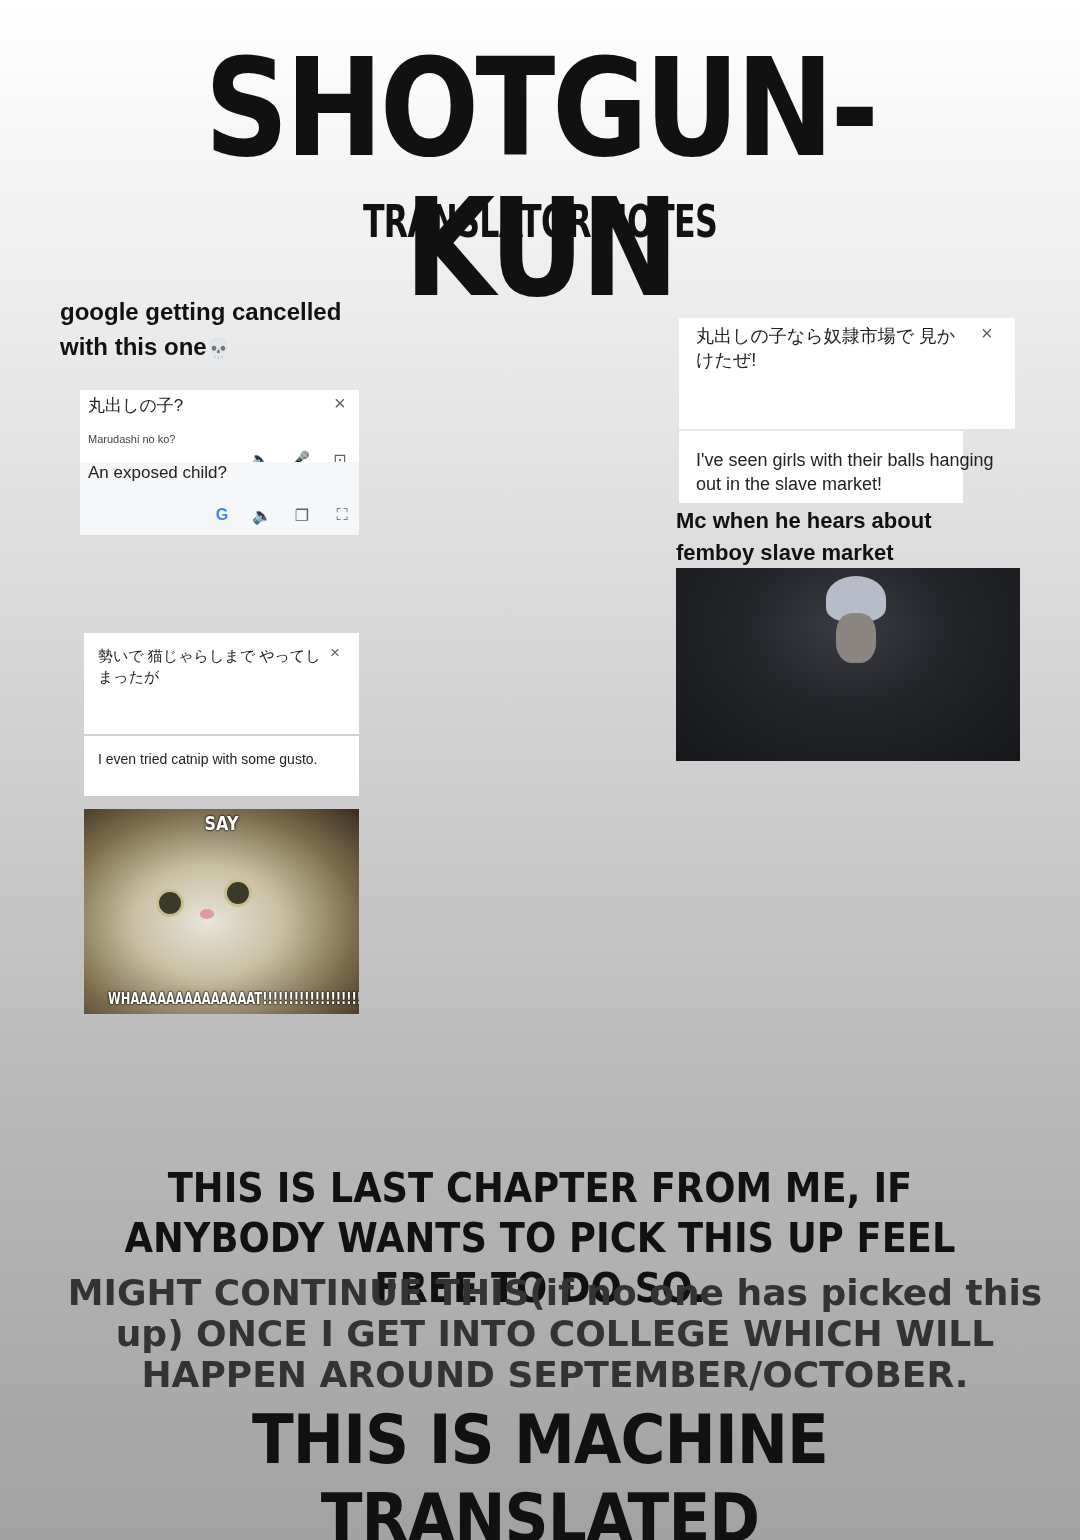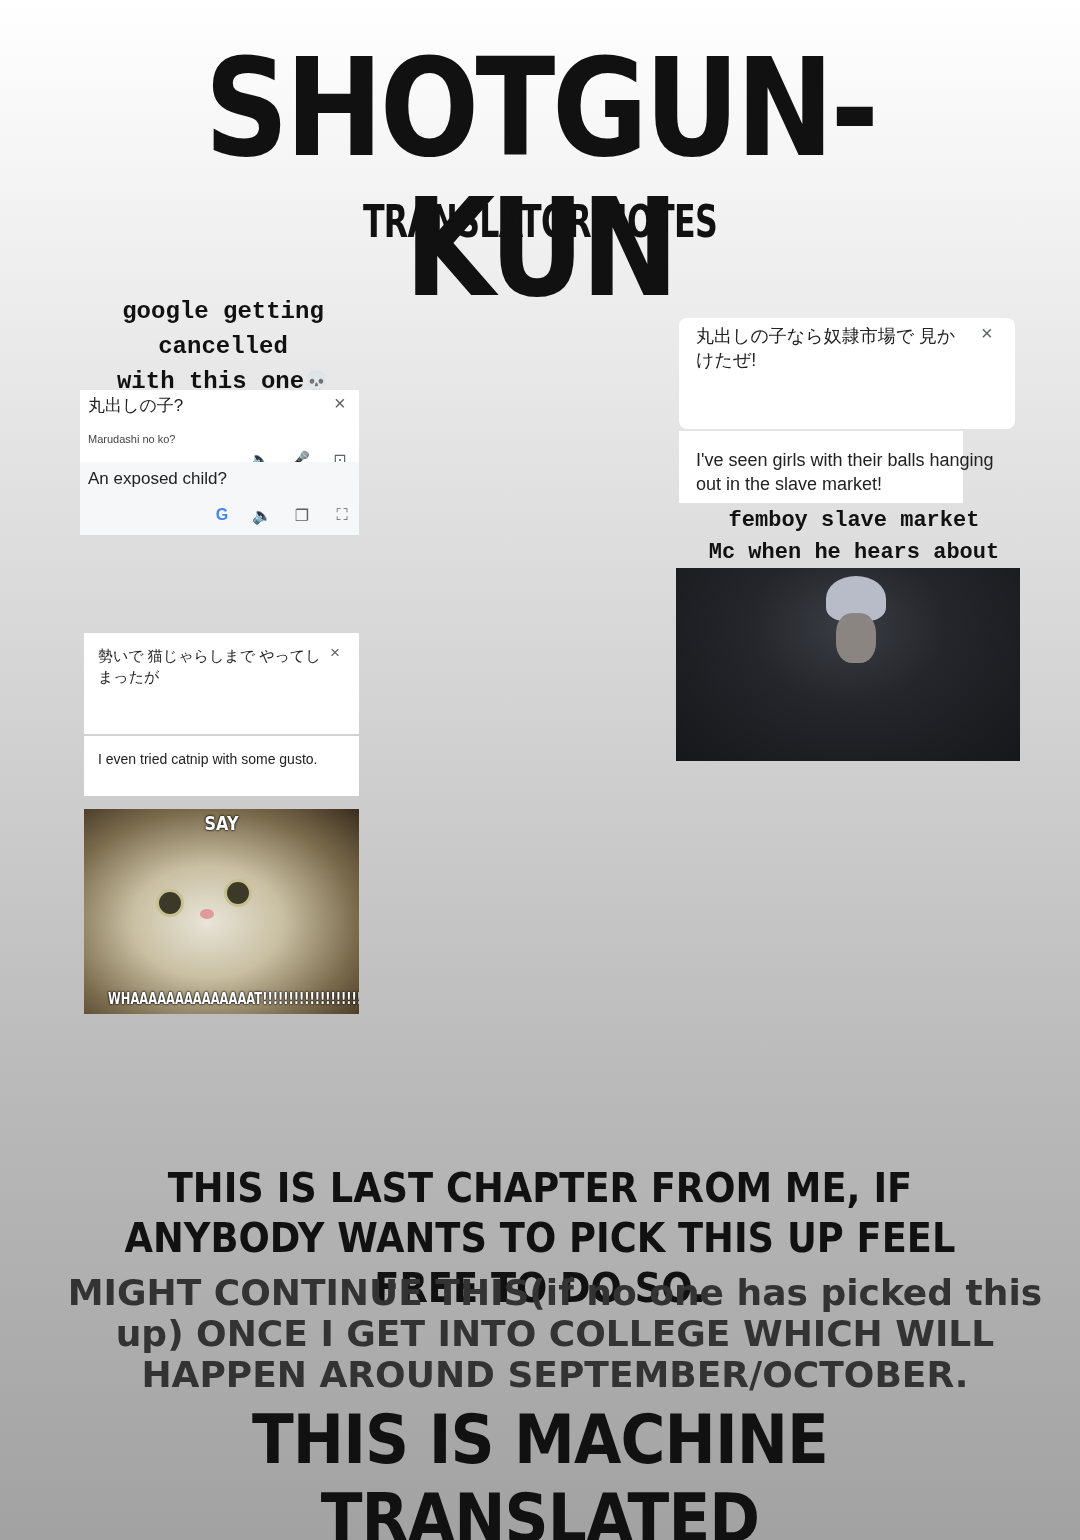--- a/index.html
+++ b/index.html
@@ -4,21 +4,21 @@
 <style>
   html,body{margin:0;padding:0;}
   body{width:1080px;height:1540px;position:relative;overflow:hidden;
     background:linear-gradient(180deg,#ffffff 0%,#ececec 20%,#d4d4d4 45%,#bababa 70%,#a2a2a2 100%);
     font-family:"Liberation Sans",sans-serif;}
   .abs{position:absolute;}
   .title{left:0;width:1080px;top:38px;text-align:center;font-family:"DejaVu Sans",sans-serif;font-weight:900;
     font-size:136px;letter-spacing:-4px;color:#111;line-height:140px;transform:scaleX(0.86);transform-origin:center;}
   .subtitle{left:0;width:1080px;top:196px;text-align:center;font-family:"DejaVu Sans",sans-serif;font-weight:bold;
     font-size:44px;color:#111;transform:scaleX(0.72);letter-spacing:-1px;}
-  .caption{font-family:Liberation Mono, monospace;font-weight:bold;color:#111;text-align:center;}
+  .caption{font-family:Liberation Sans, sans-serif;font-weight:bold;color:#111;text-align:left;}
   .card{background:#fff;position:absolute;}
   .gt{font-family:"Liberation Sans",sans-serif;color:#222;}
   .x{color:#5f6368;font-size:20px;}
   .iconrow{position:absolute;display:flex;gap:0;}
   .ic{width:40px;text-align:center;color:#5f6368;font-size:16px;}
   .bottom1{left:60px;width:960px;top:1163px;text-align:center;font-family:"DejaVu Sans",sans-serif;font-weight:bold;
     font-size:40px;line-height:50px;color:#111;transform:scaleX(0.92);}
   .bottom2{left:40px;width:1030px;top:1272px;text-align:center;font-family:"DejaVu Sans",sans-serif;font-weight:bold;
     font-size:36px;line-height:41px;color:#333;}
   .bottom3{left:0;width:1080px;top:1400px;text-align:center;font-family:"DejaVu Sans",sans-serif;font-weight:bold;
@@ -38,39 +38,39 @@
   <div class="abs gt" style="left:8px;top:4px;font-size:17px;">丸出しの子?</div>
   <div class="abs gt" style="left:8px;top:27px;font-size:11px;color:#444;margin-top:16px;">Marudashi no ko?</div>
   <div class="abs x" style="left:254px;top:2px;">×</div>
   <div class="iconrow" style="left:160px;top:60px;">
     <div class="ic">🔈</div>
     <div class="ic">🎤</div>
     <div class="ic">⊡</div>
   </div>
 </div>
 <div class="card" style="left:80px;top:462px;width:279px;height:73px;background:#f6f7f9;border-bottom:2px solid #ddd;">
-  <div class="abs gt" style="left:8px;top:7px;font-size:17px;">An exposed child?</div>
+  <div class="abs gt" style="left:8px;top:1px;font-size:17px;">An exposed child?</div>
   <div class="iconrow" style="left:122px;top:44px;">
     <div class="ic" style="color:#4285f4;font-weight:bold;">G</div>
     <div class="ic">🔈</div>
     <div class="ic">❐</div>
     <div class="ic">⛶</div>
   </div>
 </div>
 
-<div class="card" style="left:679px;top:318px;width:336px;height:111px;border-radius:8px;">
+<div class="card" style="left:679px;top:318px;width:336px;height:111px;">
   <div class="abs gt" style="left:17px;top:6px;width:270px;font-size:18px;line-height:24px;">丸出しの子なら奴隷市場で 見かけたぜ!</div>
   <div class="abs x" style="left:302px;top:4px;">×</div>
 </div>
 <div class="card" style="left:679px;top:431px;width:284px;height:72px;">
   <div class="abs gt" style="left:17px;top:17px;width:300px;font-size:18px;line-height:24px;">I've seen girls with their balls hanging out in the slave market!</div>
 </div>
 <div class="abs caption" style="left:676px;width:356px;top:505px;font-size:22px;line-height:32px;">
+  <div>Mc when he hears about</div>
   <div>femboy slave market</div>
-  <div>Mc when he hears about</div>
 </div>
 <div class="abs" style="left:676px;top:568px;width:344px;height:193px;background:radial-gradient(ellipse at 50% 30%,#3a3d44 0%,#24262b 40%,#16171a 100%);">
   <div class="abs" style="left:150px;top:8px;width:60px;height:45px;border-radius:50% 50% 30% 30%;background:#b8bcc8;"></div>
   <div class="abs" style="left:160px;top:45px;width:40px;height:50px;border-radius:40%;background:#8a8580;"></div>
 </div>
 
 <div class="card" style="left:84px;top:633px;width:275px;height:101px;">
   <div class="abs gt" style="left:14px;top:12px;width:225px;font-size:15px;line-height:21px;">勢いで 猫じゃらしまで やってしまったが</div>
   <div class="abs x" style="left:246px;top:10px;font-size:17px;">×</div>
 </div>

